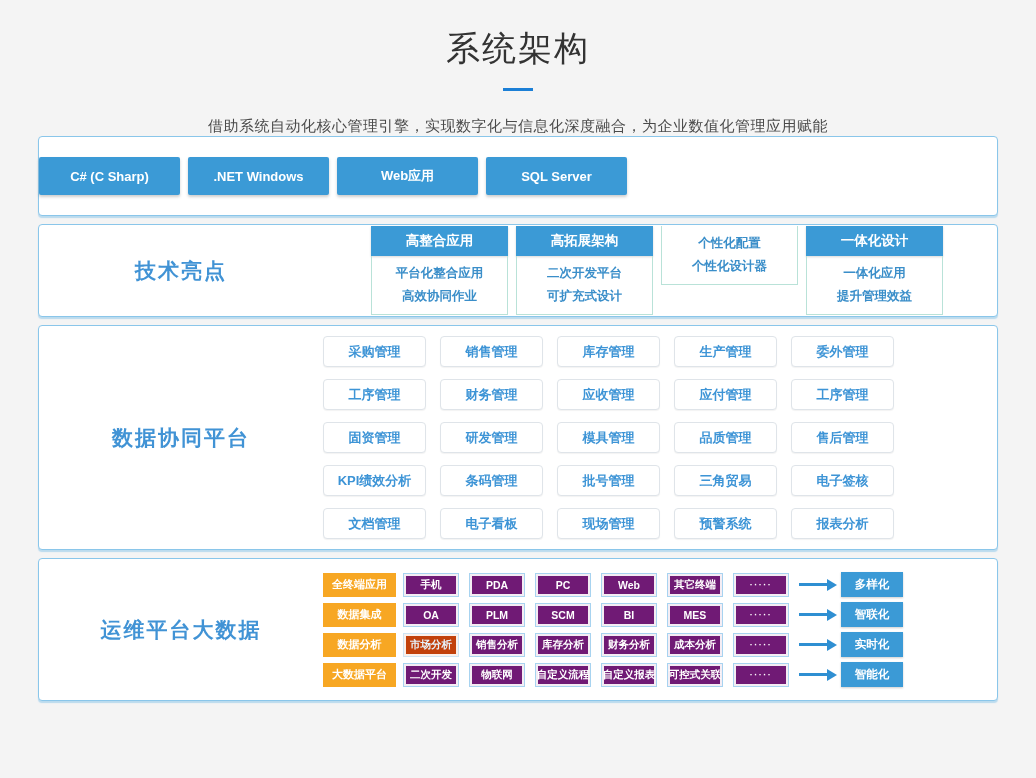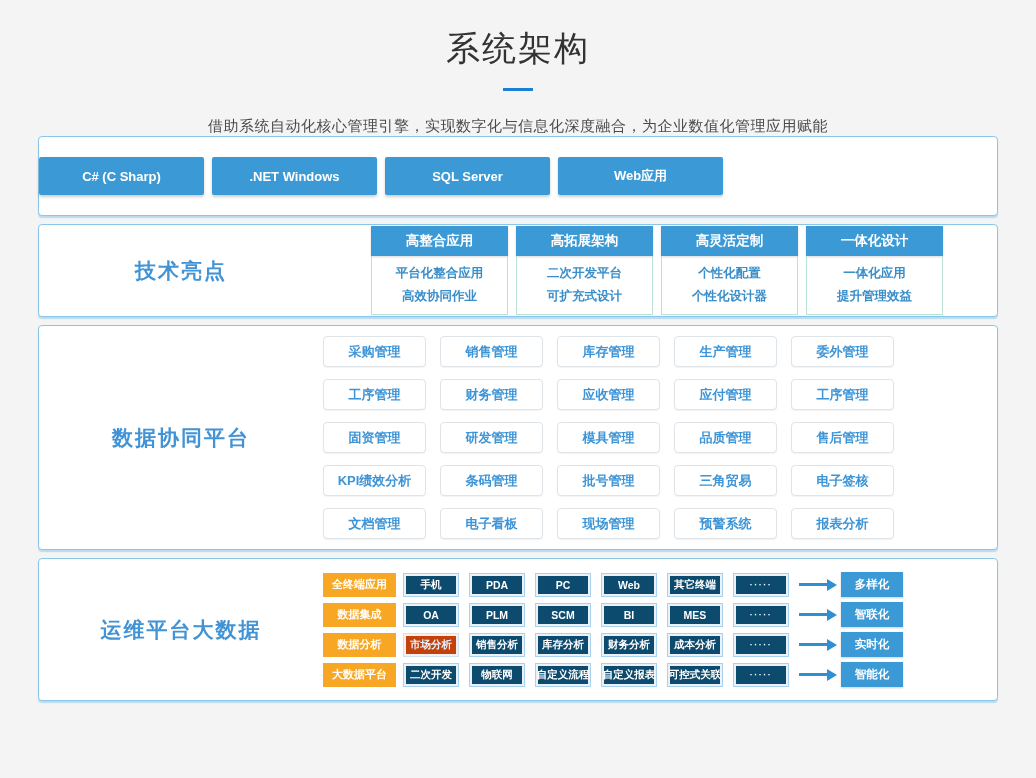--- a/index.html
+++ b/index.html
@@ -27,21 +27,21 @@
     width: 284px; flex: none;
     text-align: center;
     color: #4193d5; font-size: 21px; font-weight: bold; letter-spacing: 2px;
   }
   .panel-content { flex: 1; }
 
   
   .p1 { height: 80px; }
   .row-buttons { display: flex; gap: 8px; }
   .btn-primary {
-    width: 165px; height: 38px;
+    width: 141px; height: 38px;
     background: #3b9ad6; color: #fff;
     font-size: 13px; font-weight: bold;
     display: flex; align-items: center; justify-content: center;
     border-radius: 2px;
     box-shadow: 0 2px 3px rgba(60,60,60,.25);
     white-space: nowrap;
   }
 
   
   .p2 { height: 93px; }
@@ -81,21 +81,21 @@
   .ops-cat {
     width: 73px; height: 24px; flex: none;
     background: #f7a723; color: #fff;
     font-size: 11px; font-weight: bold;
     display: flex; align-items: center; justify-content: center;
     margin-right: 7px; white-space: nowrap;
   }
   .ops-btn {
     box-sizing: border-box;
     width: 56px; height: 24px; flex: none;
-    background: #0c4a6e;
+    background: #701a75;
     border: 1px solid #a7d3f0;
     box-shadow: inset 0 0 0 2px rgba(255,255,255,.92);
     color: #fff; font-size: 10.5px; font-weight: bold;
     display: flex; align-items: center; justify-content: center;
     margin-right: 10px; white-space: nowrap;
   }
   .ops-btn.muted { background: #c2410c; color: #e6f3fc; border-color: #cde4f5; }
   .ops-btn.dots { font-size: 9px; letter-spacing: 1.5px; }
   .arrow { width: 38px; flex: none; display: flex; align-items: center; margin: 0 4px 0 0; }
   .arrow-bar { flex: 1; height: 3px; background: #2f8fd2; }
@@ -122,22 +122,22 @@
   <header>
     <h1 class="page-title">系统架构</h1>
     <div class="title-underline"></div>
     <p class="page-subtitle">借助系统自动化核心管理引擎，实现数字化与信息化深度融合，为企业数值化管理应用赋能</p>
   </header>
 
   <section class="panel p1">
     <div class="panel-content row-buttons" id="tf-buttons">
         <div class="btn-primary">C#  (C Sharp)</div>
         <div class="btn-primary">.NET Windows</div>
+        <div class="btn-primary">Web应用</div>
         <div class="btn-primary">SQL Server</div>
-        <div class="btn-primary">Web应用</div>
       </div>
   </section>
 
   <section class="panel p2">
     <div class="panel-label">技术亮点</div>
     <div class="panel-content hl-cards" id="hl-cards">
         <div class="hl-card">
           <div class="hl-head">高整合应用</div>
           <div class="hl-body">
             <div>平台化整合应用</div>
@@ -145,21 +145,20 @@
           </div>
         </div>
         <div class="hl-card">
           <div class="hl-head">高拓展架构</div>
           <div class="hl-body">
             <div>二次开发平台</div>
             <div>可扩充式设计</div>
           </div>
         </div>
         <div class="hl-card">
-          <div class="hl-head">高灵活定制</div>
           <div class="hl-body">
             <div>个性化配置</div>
             <div>个性化设计器</div>
           </div>
         </div>
         <div class="hl-card">
           <div class="hl-head">一体化设计</div>
           <div class="hl-body">
             <div>一体化应用</div>
             <div>提升管理效益</div>

